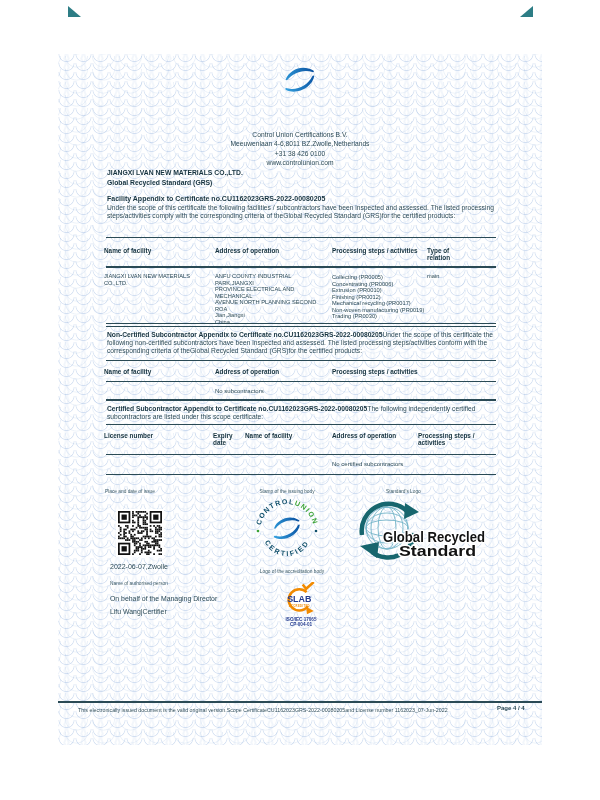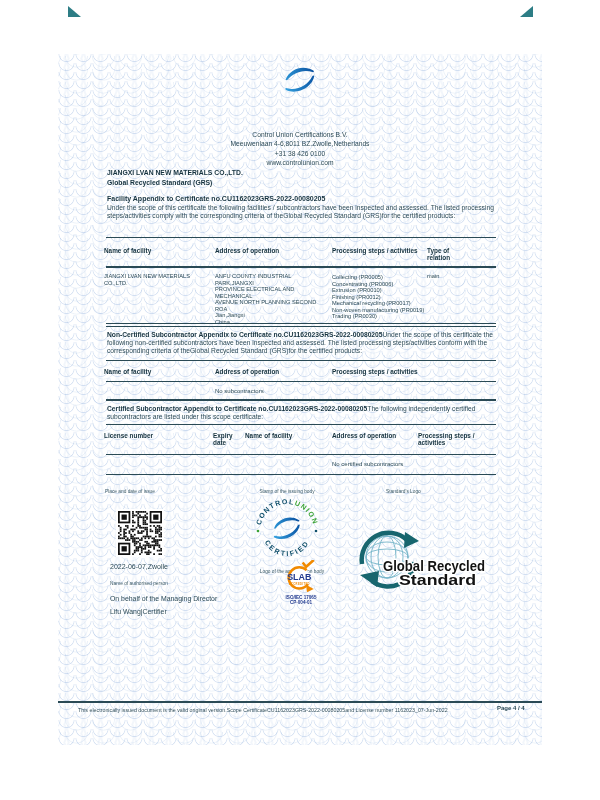--- a/index.html
+++ b/index.html
@@ -382,21 +382,21 @@
   <text font-size="7" font-weight="bold" letter-spacing="2" fill="#11506b">
     <textPath href="#arcBot" startOffset="50%" text-anchor="middle"><tspan>CERTIFIED</tspan></textPath>
   </text>
   <g transform="translate(17,18) scale(0.85)">
     <path d="M5,15 C9,5 23,-1 34,6 C35.3,6.8 34.4,8.2 33,7.6 C24,4 12.5,8.4 6.8,15.6 C6,16.6 4.6,16 5,15 Z" fill="url(#cs1)"></path>
     <path d="M35,12 C33,23.5 17,32 5.2,26.4 C3.8,25.7 4.7,24.1 6,24.5 C16.5,27.6 28.4,21.2 32.6,12.4 C33.2,11 35.2,10.8 35,12 Z" fill="url(#cs2)"></path>
   </g>
 </svg>
 </div>
 
-<div class="abs" style="left:355px;top:526px;">
+<div class="abs" style="left:355px;top:497px;">
 <svg width="140" height="66" viewBox="0 0 140 66">
   <g stroke="#74b4c8" stroke-width="0.9" fill="none">
     <circle cx="32" cy="31" r="21"></circle>
     <ellipse cx="32" cy="31" rx="9" ry="21"></ellipse>
     <ellipse cx="32" cy="31" rx="16" ry="21"></ellipse>
     <ellipse cx="32" cy="31" rx="21" ry="8"></ellipse>
     <ellipse cx="32" cy="31" rx="21" ry="15"></ellipse>
   </g>
   <g>
     <path d="M7,38 A 27,27 0 0 1 52,14" stroke="#17666e" stroke-width="4.5" fill="none"></path>
@@ -409,21 +409,21 @@
 </svg>
 </div>
 
 <div class="sig" style="left:110px;top:563px;font-size:7px;">2022-06-07,Zwolle</div>
 <div class="lbl" style="left:110px;top:581px;">Name of authorised person</div>
 <div class="sig" style="left:110px;top:595px;">On behalf of the Managing Director</div>
 <div class="sig" style="left:110px;top:608px;">Lifu Wang|Certifier</div>
 
 <div class="lbl center" style="left:238px;top:569px;width:108px;">Logo of the accreditation body</div>
 
-<div class="abs" style="left:283px;top:560px;width:36px;text-align:center;">
+<div class="abs" style="left:283px;top:582px;width:36px;text-align:center;">
 <svg width="36" height="34" viewBox="0 -6 40 40" style="margin:0 auto;">
   <circle cx="18" cy="15" r="12.5" fill="#ffffff" stroke="#f18a00" stroke-width="3" stroke-dasharray="60 19" stroke-dashoffset="-8"></circle>
   <polyline points="22,-3 26,2 35,-6" fill="none" stroke="#f18a00" stroke-width="3"></polyline>
   <polygon points="26,23 35,28 27,32" fill="#f18a00"></polygon>
   <text x="18" y="18" text-anchor="middle" font-size="10.5" font-weight="bold" fill="#233b8f">SLAB</text>
   <text x="18" y="23.5" text-anchor="middle" font-size="3.2" font-weight="bold" fill="#f18a00" letter-spacing="0.4">ACCREDITED</text>
 </svg>
   <div style="font-size:4.6px;font-weight:bold;color:#233b8f;line-height:5.4px;margin-top:1px;">
     <div>ISO/IEC 17065</div>
     <div>CP-004-01</div>

